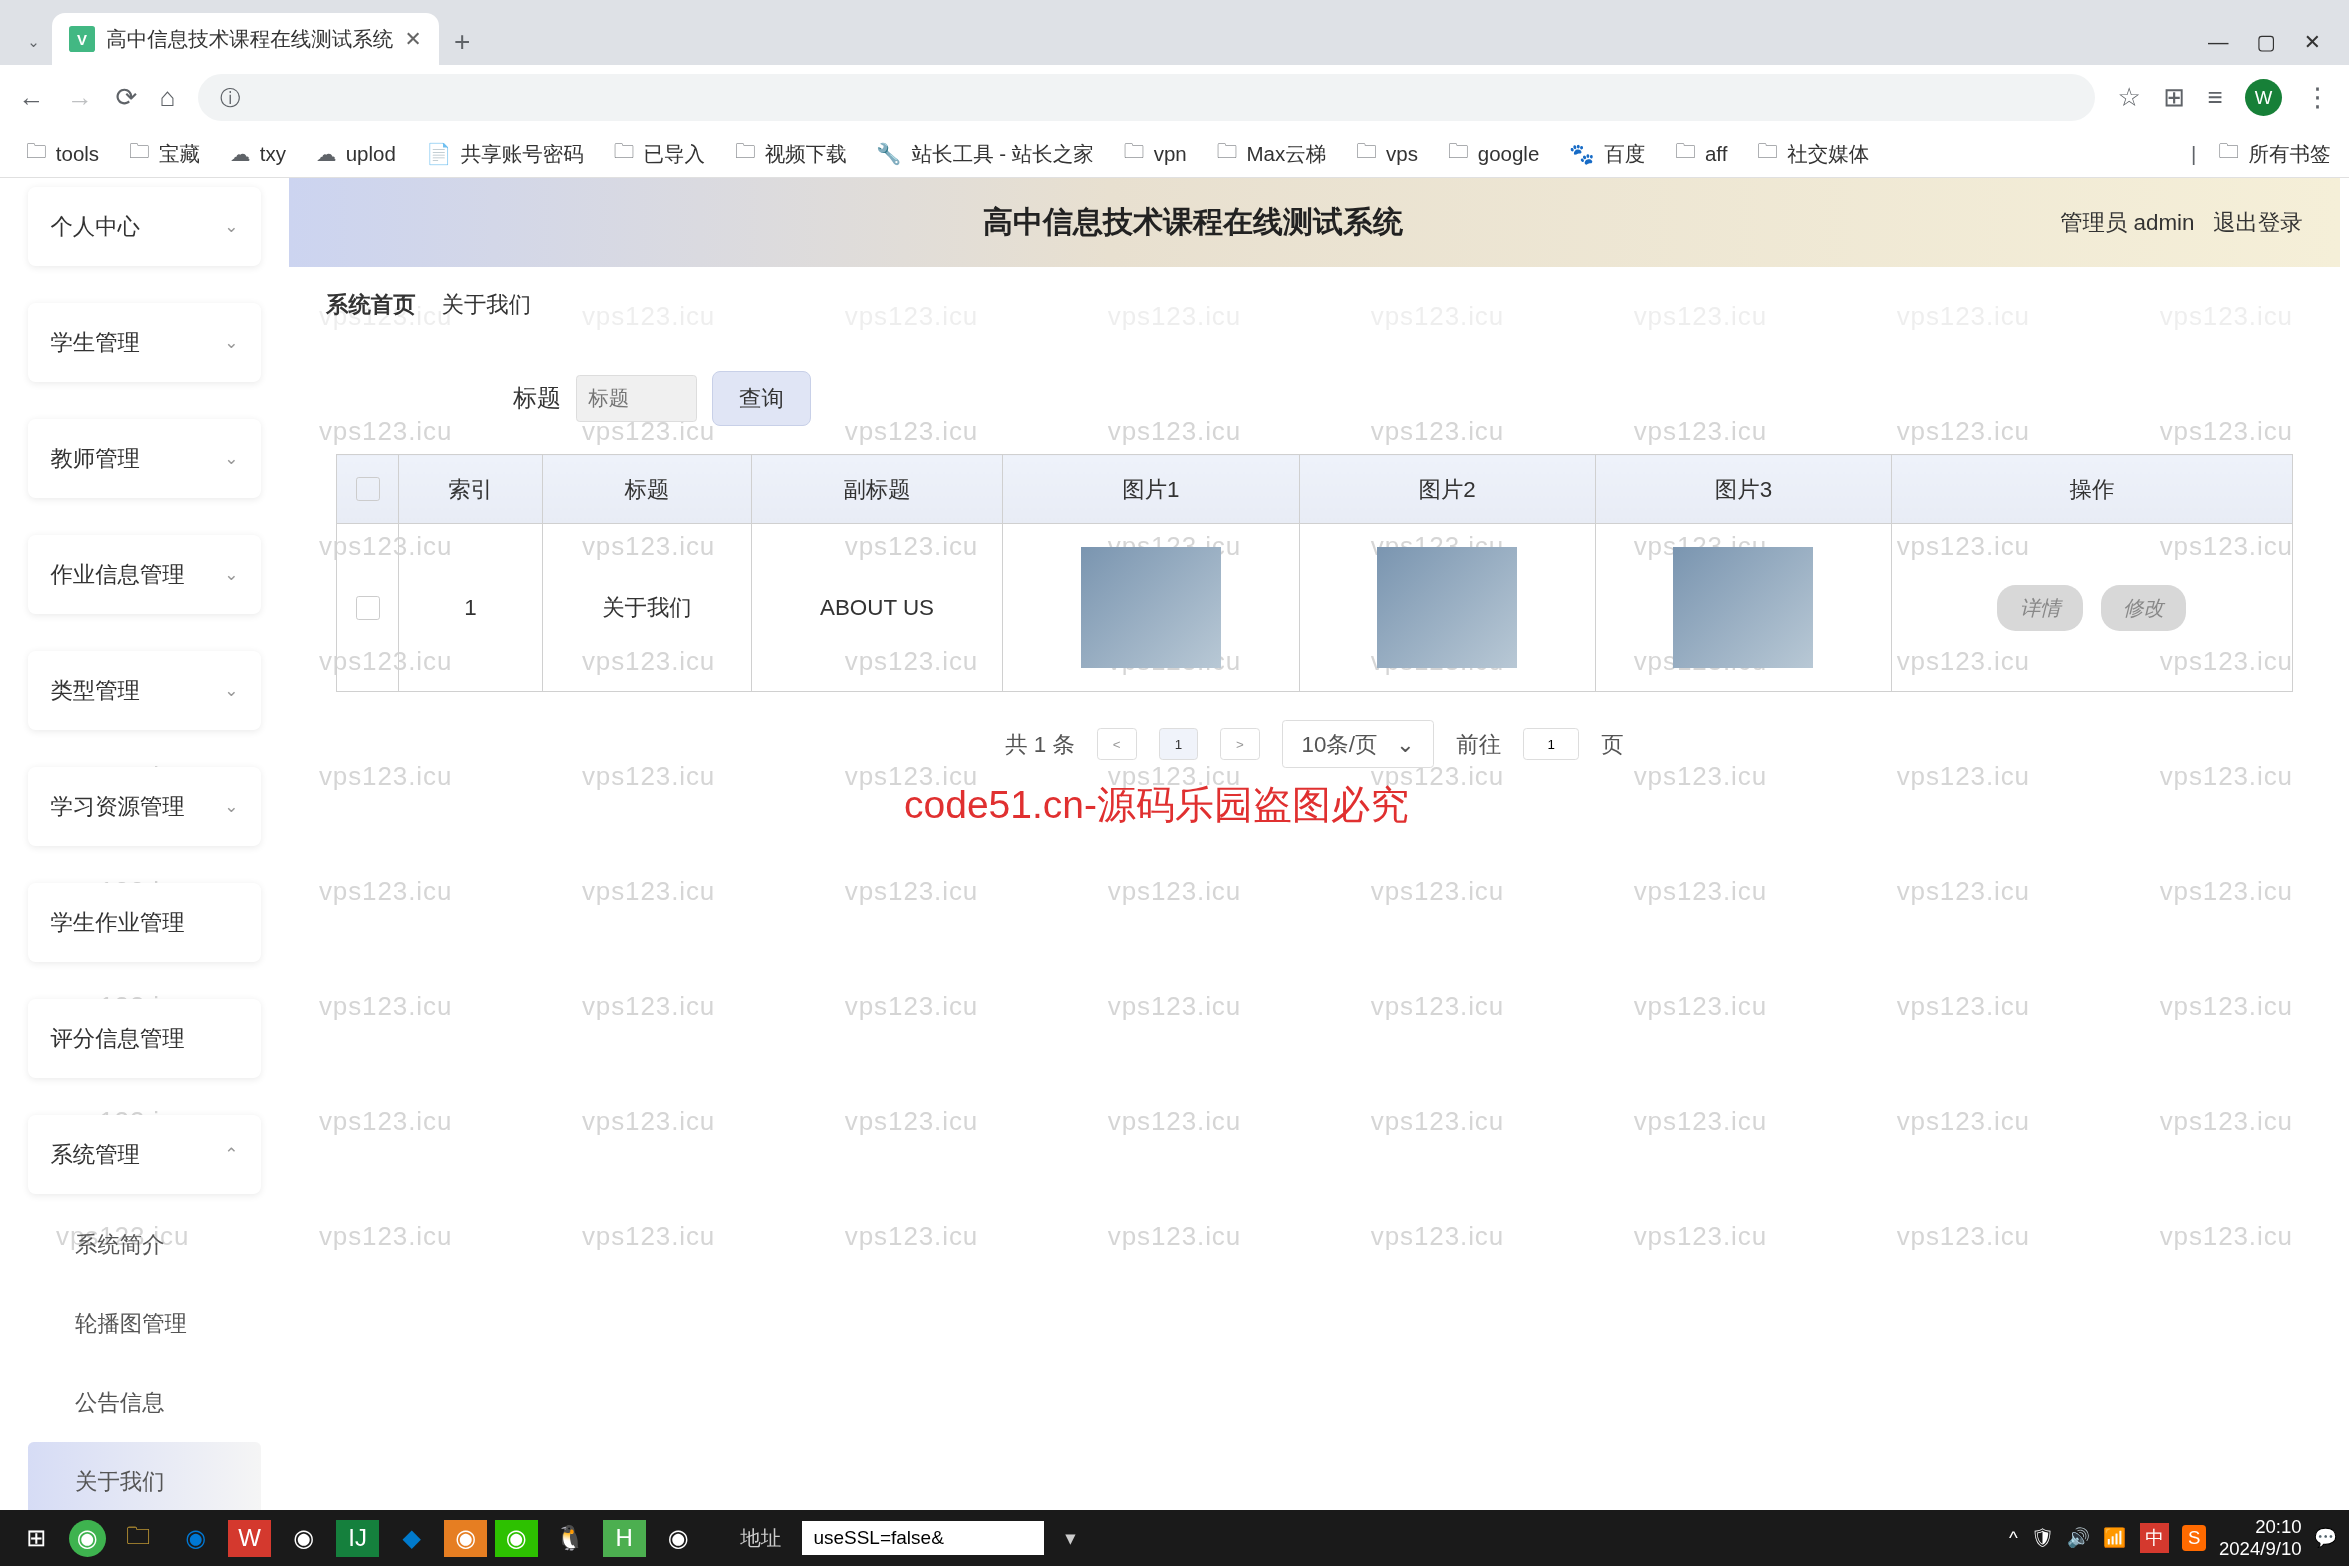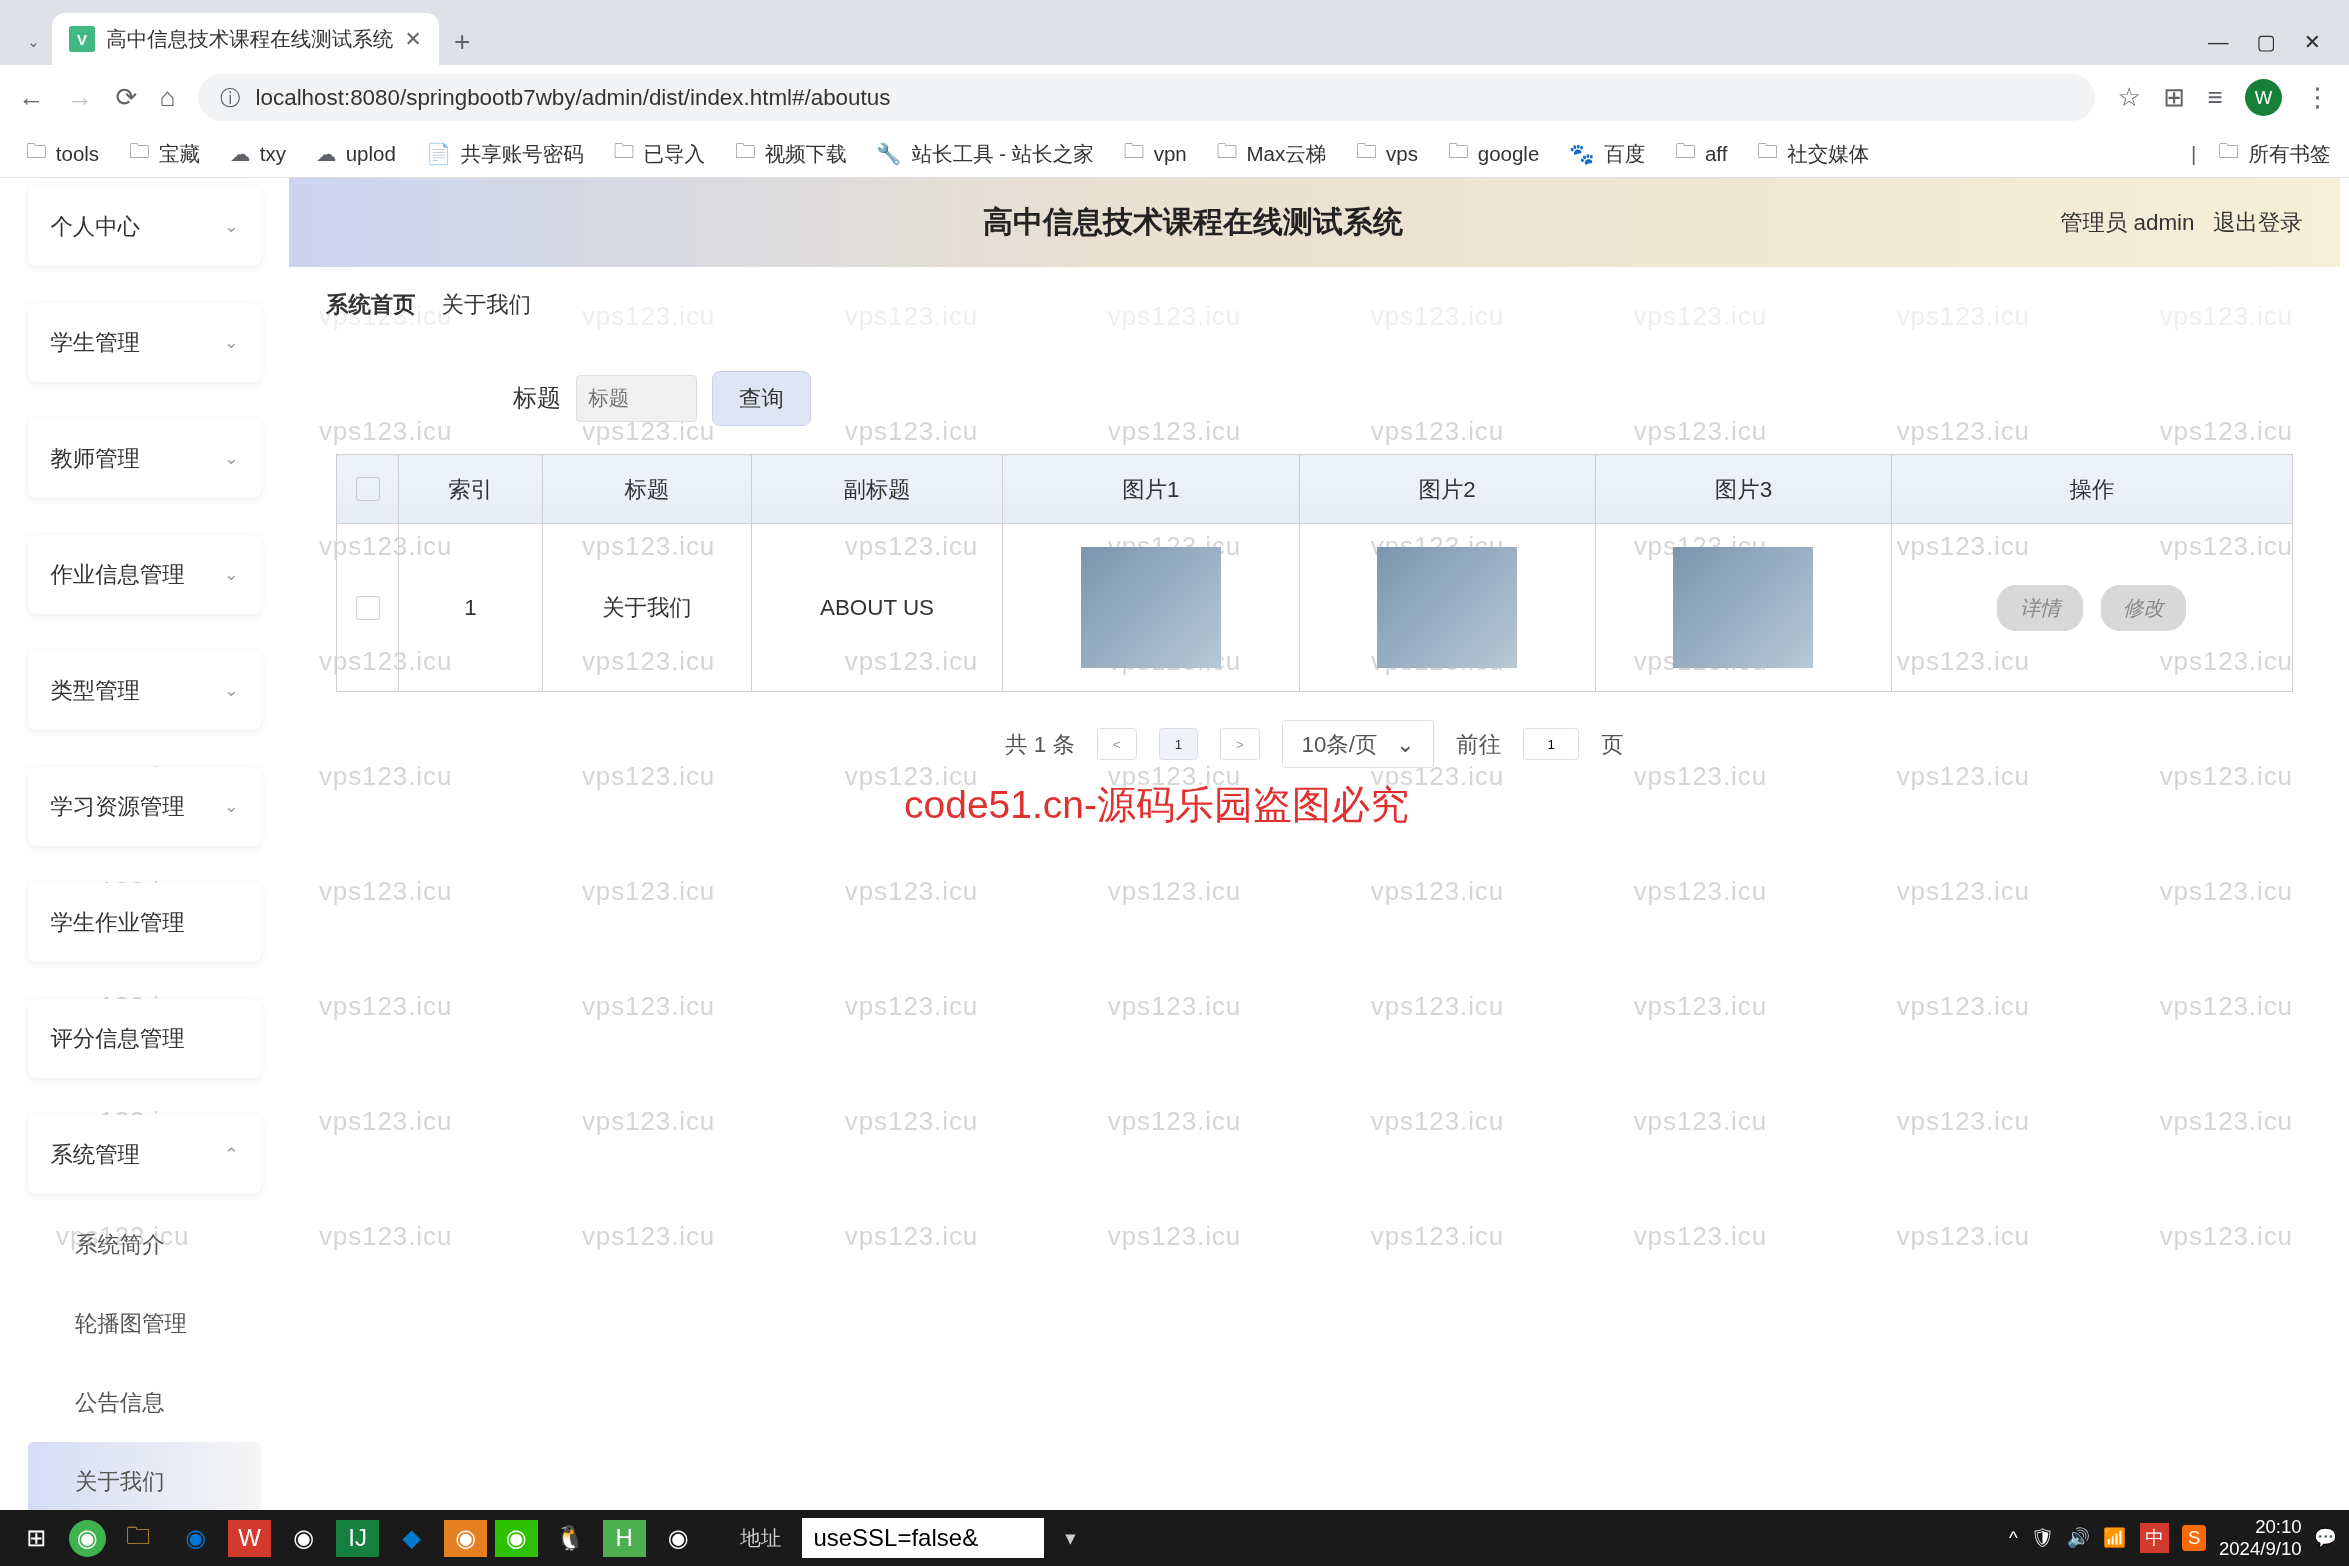--- a/index.html
+++ b/index.html
@@ -72,21 +72,21 @@
 .page-select { border: 0.9px solid #ddd; padding: 7.5px 18.6px; border-radius: 3.7px; display: flex; align-items: center; gap: 18.6px; }
 .page-input { width: 56px; border: 0.9px solid #ddd; padding: 7.5px; text-align: center; border-radius: 3.7px; }
 
 .red-watermark { position: absolute; top: 778px; left: 904px; color: #e03030; font-size: 39px; z-index: 5; font-weight: 500; pointer-events: none; }
 
 
 .taskbar { position: absolute; bottom: 0; left: 0; right: 0; height: 56px; background: #1a1a1a; display: flex; align-items: center; padding: 0 11.2px; z-index: 10; }
 .task-icons { display: flex; gap: 7.5px; align-items: center; }
 .task-ic { width: 50px; height: 45px; display: flex; align-items: center; justify-content: center; font-size: 24px; color: #fff; }
 .task-center { flex: 1; display: flex; align-items: center; gap: 21px; padding-left: 37px; color: #ccc; font-size: 20.5px; }
-.task-input { background: #fff; border: none; padding: 5.6px 11.2px; width: 242px; font-size: 24px; }
+.task-input { background: #fff; border: none; padding: 5.6px 11.2px; width: 242px; font-size: 19px; }
 .task-right { display: flex; align-items: center; gap: 13px; color: #fff; font-size: 18.6px; }
 .task-time { text-align: right; line-height: 1.2; }
 </style>
 </head>
 <body>
 
 <div class="browser-chrome">
   <div class="tab-bar">
     <div class="tab-dropdown">⌄</div>
     <div class="tab">
@@ -101,21 +101,20 @@
       <span>✕</span>
     </div>
   </div>
   <div class="nav-bar">
     <span class="nav-btn">←</span>
     <span class="nav-btn" style="opacity:0.4">→</span>
     <span class="nav-btn">⟳</span>
     <span class="nav-btn">⌂</span>
     <div class="address-bar">
       <span class="addr-icon">ⓘ</span>
-      <span>localhost:8080/springbootb7wby/admin/dist/index.html#/aboutus</span>
     </div>
     <div class="nav-right">
       <span class="nav-btn">☆</span>
       <span class="nav-btn">⊞</span>
       <span class="nav-btn">≡</span>
       <div class="avatar-badge">W</div>
       <span class="nav-btn">⋮</span>
     </div>
   </div>
   <div class="bookmark-bar" id="bookmark-bar">

